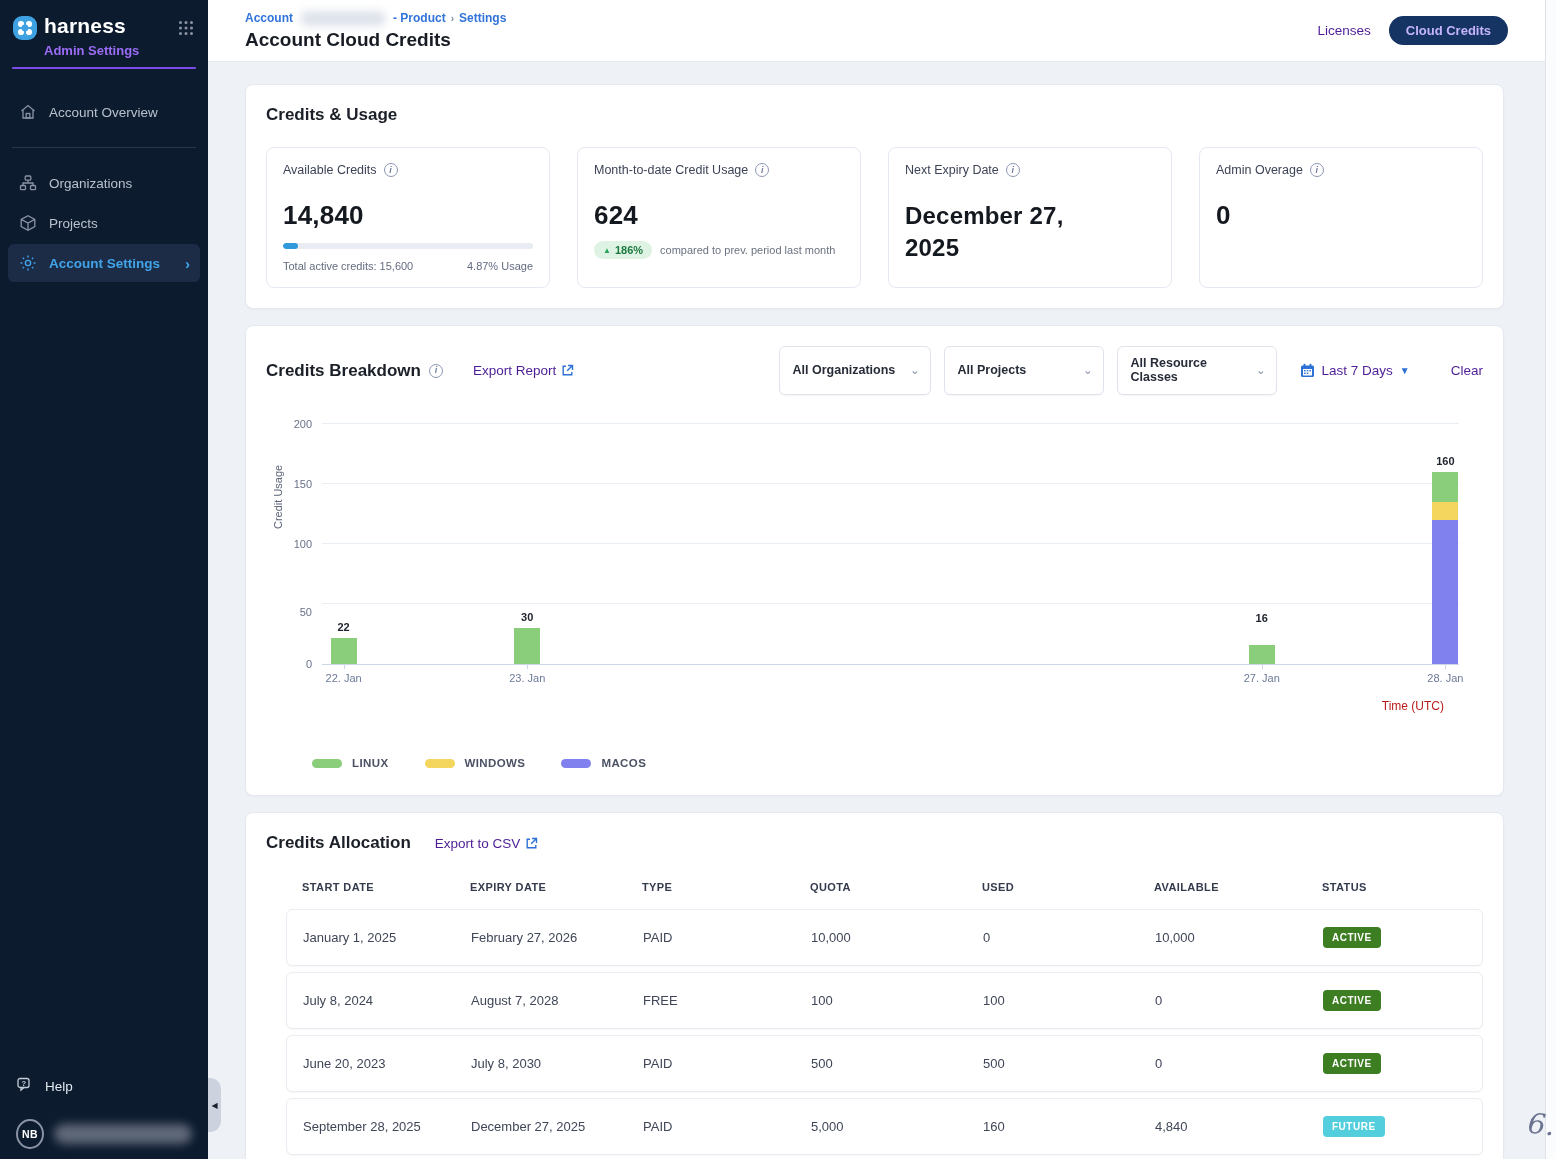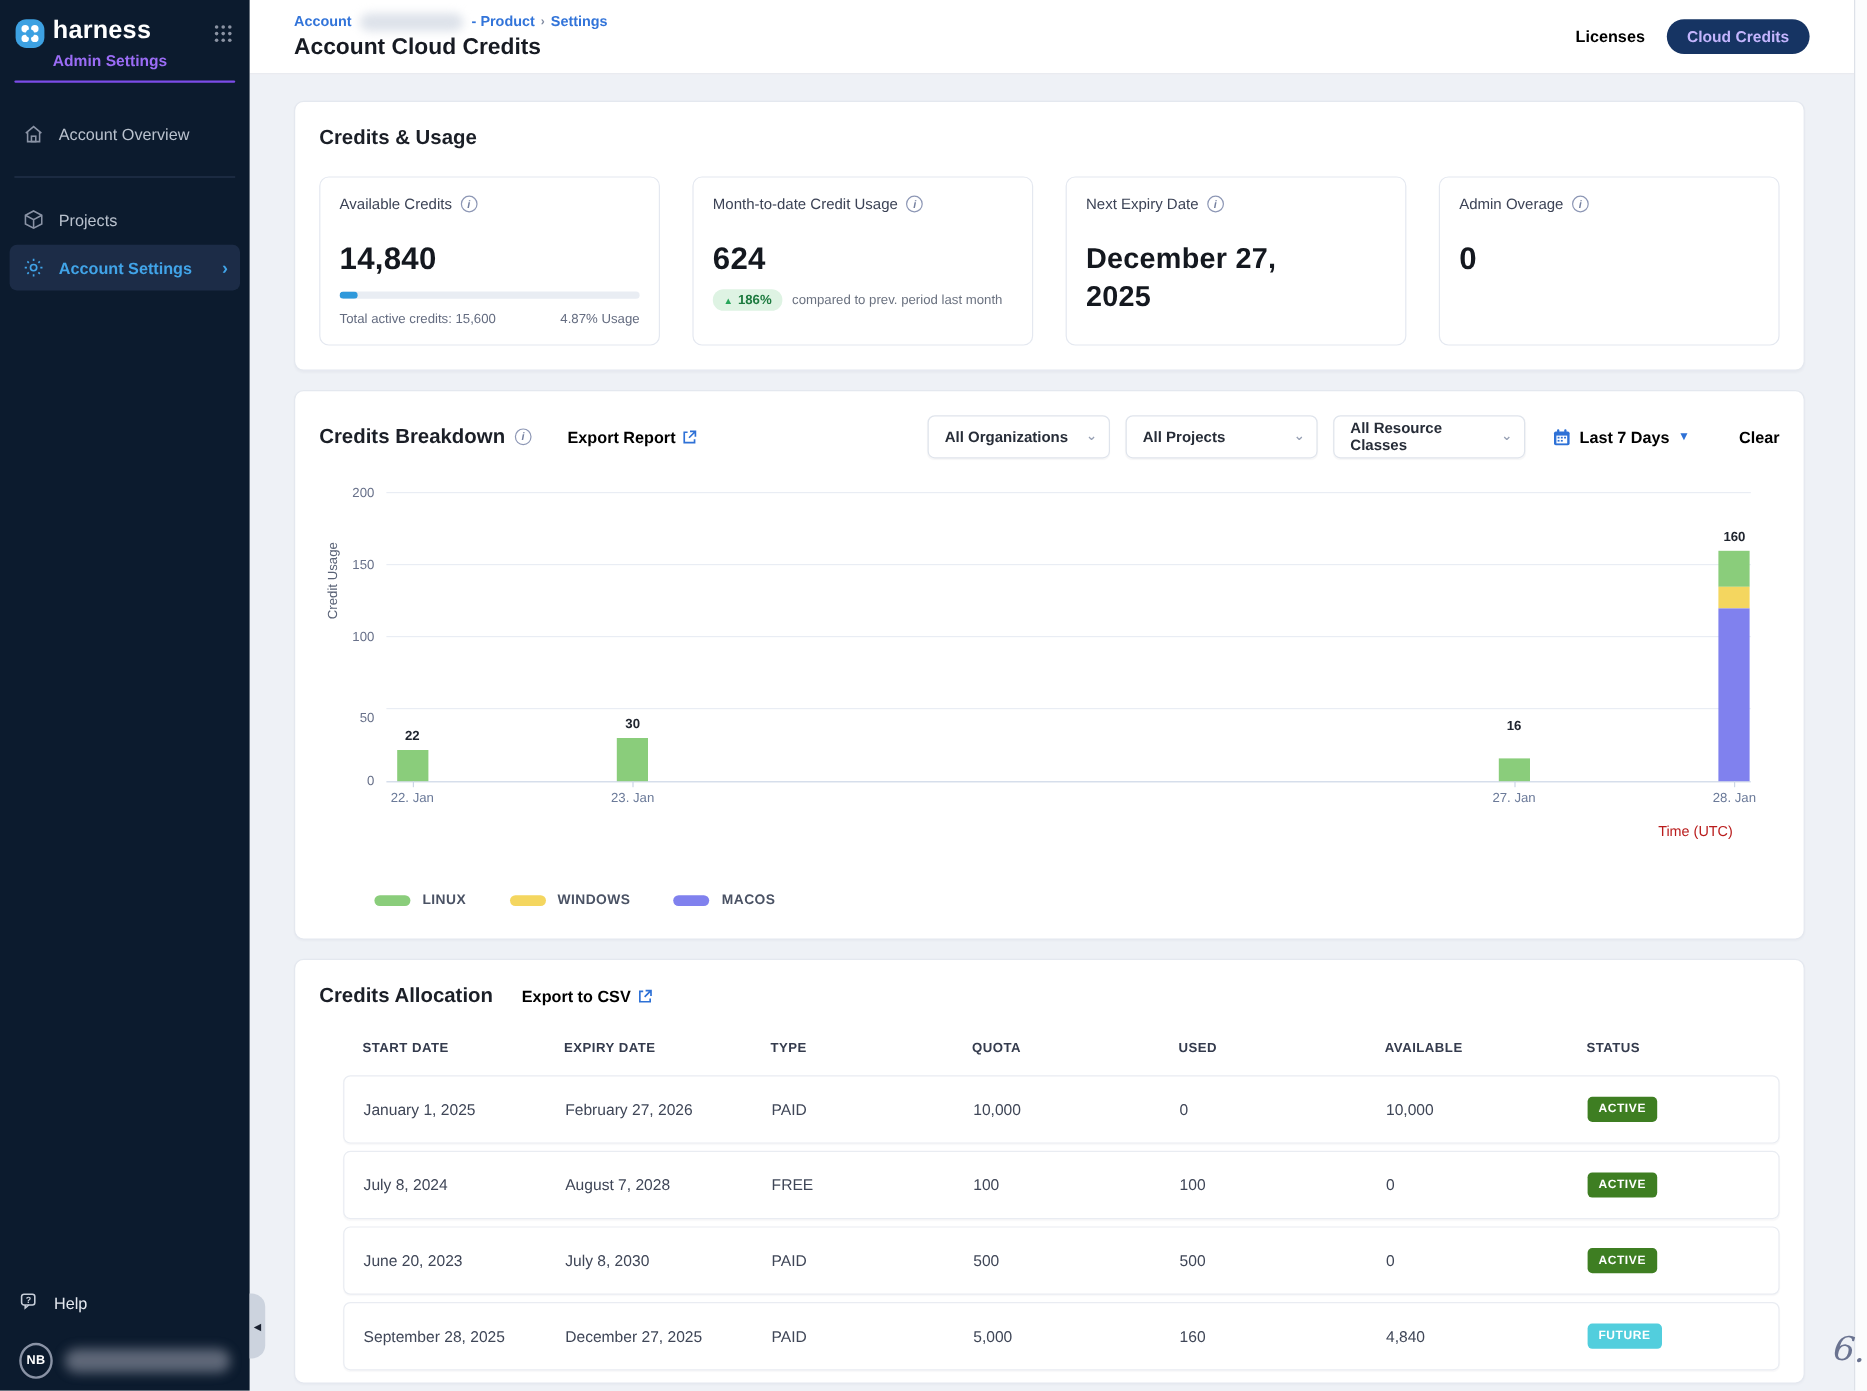--- a/index.html
+++ b/index.html
@@ -48,21 +48,21 @@
   .main { margin-left:208px; height:100%; }
   .topbar {
     height:62px; background:#fff; border-bottom:1px solid #e4e7ed;
     display:flex; align-items:center; padding:0 48px 0 37px; position:relative;
   }
   .breadcrumb { font-size:12px; font-weight:600; color:#3274d9; display:flex; align-items:center; gap:5px; }
   .crumb-sep { color:#7f8aa0; font-size:10px; }
   .crumb-blur { display:inline-block; width:86px; height:15px; background:#dde2ea; border-radius:8px; filter:blur(4px); margin:0 2px; }
   .page-title { font-size:19px; font-weight:700; color:#171b23; margin-top:3px; }
   .topbar-right { margin-left:auto; display:flex; align-items:center; gap:18px; }
-  .link-blue { color:#000000; font-weight:700; font-size:13.5px; cursor:pointer; text-decoration:none; }
+  .link-blue { color:#4c1d95; font-weight:400; font-size:13.5px; cursor:pointer; text-decoration:none; }
   .pill-dark {
     background:#163463; color:#c4b5fd; font-weight:700; font-size:13px;
     padding:7px 17px; border-radius:16px; cursor:pointer; border:none;
   }
   .content { padding:22px 52px 0 37px; }
   .section-card {
     background:#fff; border:1px solid #e4e8ef; border-radius:8px;
     margin-bottom:16px; padding:20px; box-shadow:0 1px 2px rgba(20,30,60,.03);
   }
   .section-title { font-size:17px; font-weight:700; color:#1b1f27; }
@@ -89,21 +89,21 @@
   .delta-badge .pct { color:#1d7a3f; font-weight:700; font-size:11px; }
   .delta-note { font-size:11px; color:#6b7280; }
   
   .bd-header { display:flex; align-items:center; }
   .bd-title-wrap { display:flex; align-items:center; gap:8px; }
   .export-link { display:inline-flex; align-items:center; gap:5px; margin-left:30px; }
   .filters { margin-left:auto; display:flex; align-items:center; gap:13px; }
   .dropdown {
     display:flex; align-items:center; justify-content:space-between;
     border:1px solid #dfe4ec; border-radius:6px; background:#fff;
-    height:36px; padding:0 10px 1px 13px; font-size:12.5px; font-weight:600;
+    height:49px; padding:0 10px 1px 13px; font-size:12.5px; font-weight:600;
     color:#272d38; cursor:pointer; box-shadow:0 1px 1px rgba(20,30,60,.04);
   }
   .dd-orgs { width:152px; } .dd-projects { width:160px; } .dd-resources { width:160px; }
   .dd-chev { color:#97a0b4; font-size:11px; margin-left:10px; }
   .daterange { display:flex; align-items:center; gap:7px; margin-left:10px; cursor:pointer; }
   .daterange .dr-chev { color:#2e71d6; font-size:10px; }
   .clear-link { margin-left:28px; }
   
   .chart { position:relative; height:292px; margin-top:14px; }
   .plot { position:absolute; left:56px; right:24px; top:16px; height:240px; border-bottom:1px solid #ccd6e6; }
@@ -193,20 +193,31 @@
       <svg width="18" height="18" viewBox="0 0 18 18" fill="none" stroke="#8a93a5" stroke-width="1.3">
         <path d="M2.5 8 L9 2.5 L15.5 8 M4 7.2 V15 H14 V7.2"></path>
         <rect x="7.2" y="10.5" width="3.6" height="4.5"></rect>
       </svg>
     </span>
     <span>Account Overview</span>
   </div>
 
   <div class="nav-divider"></div>
 
+  <div class="nav-item">
+    <span class="nicon">
+      <svg width="18" height="18" viewBox="0 0 18 18" fill="none" stroke="#8a93a5" stroke-width="1.3">
+        <rect x="6.2" y="2" width="5.6" height="4.2" rx="1"></rect>
+        <rect x="1.5" y="11.5" width="5" height="4.2" rx="1"></rect>
+        <rect x="11.5" y="11.5" width="5" height="4.2" rx="1"></rect>
+        <path d="M9 6.2 V9 M4 11.5 V9 H14 V11.5"></path>
+      </svg>
+    </span>
+    <span>Organizations</span>
+  </div>
 
   <div class="nav-item">
     <span class="nicon">
       <svg width="18" height="18" viewBox="0 0 18 18" fill="none" stroke="#8a93a5" stroke-width="1.3">
         <path d="M9 1.8 L15.8 5.4 V12.6 L9 16.2 L2.2 12.6 V5.4 Z"></path>
         <path d="M2.2 5.4 L9 9 L15.8 5.4 M9 9 V16.2"></path>
       </svg>
     </span>
     <span>Projects</span>
   </div>

